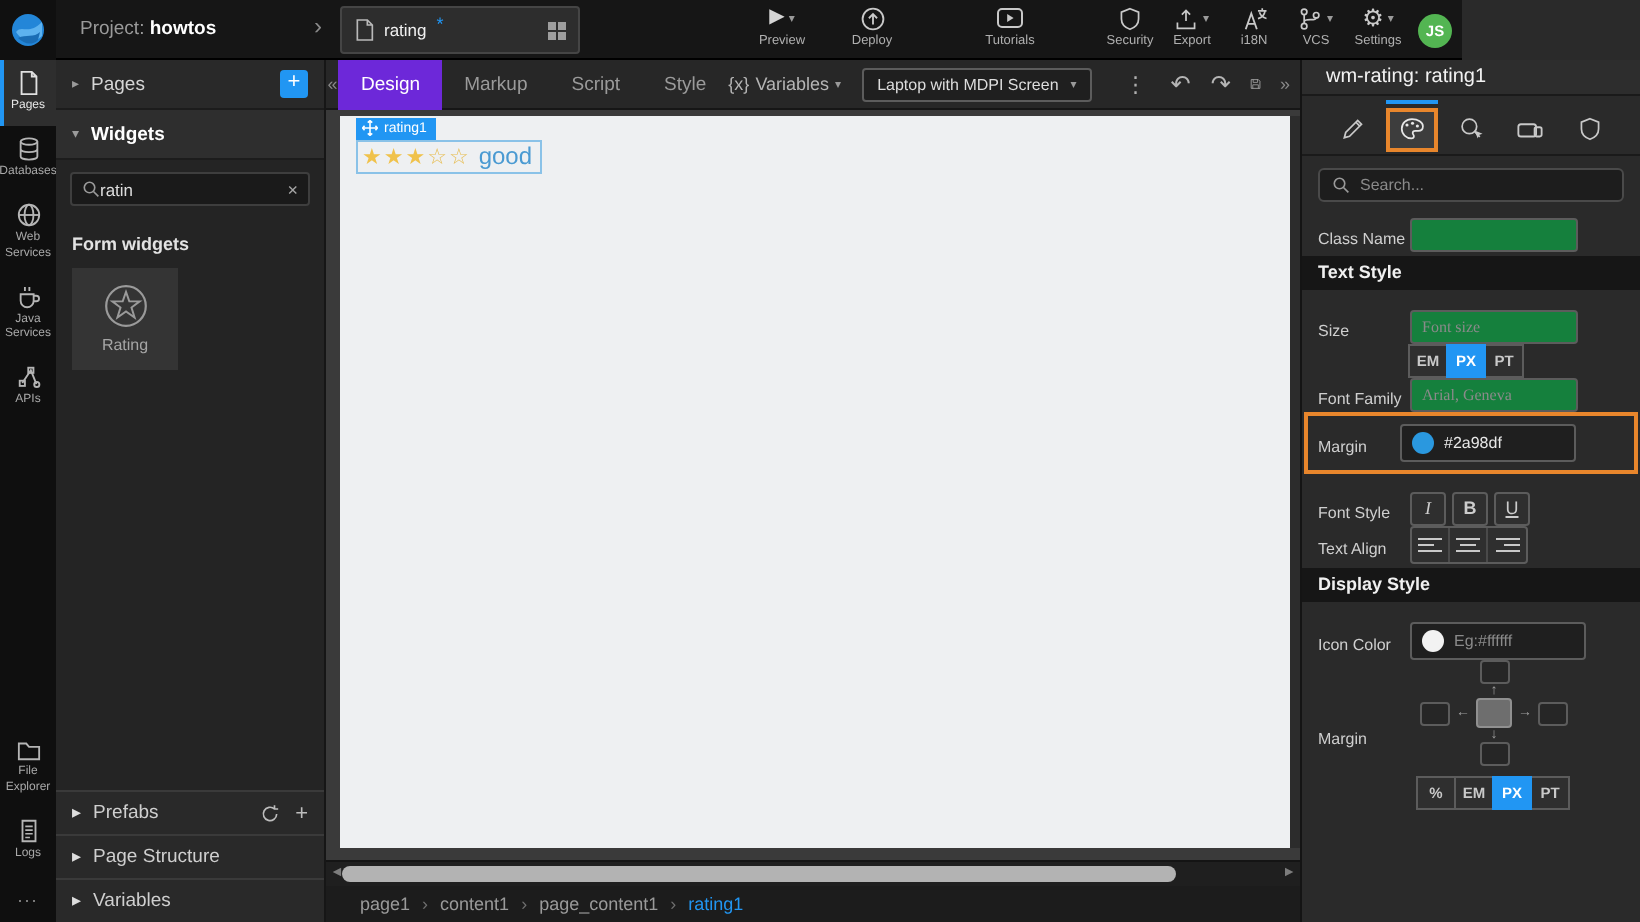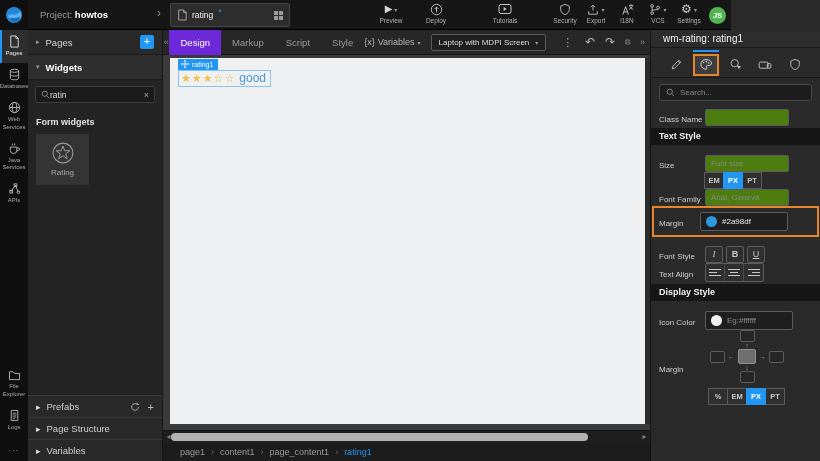--- a/index.html
+++ b/index.html
@@ -96,21 +96,21 @@
   .rp-head { height:18px; min-height:18px; line-height:18px; padding-left:12px; font-size:10px; color:#f2f2f2; border-bottom:1px solid #1a1a1a; background:#2d2d2d; }
   .rp-tabs { height:30px; min-height:30px; display:flex; align-items:center; justify-content:space-between; padding:4px 12px 0; border-bottom:1px solid #1a1a1a; }
   .rp-tab { position:relative; width:26px; height:22px; display:flex; align-items:center; justify-content:center; }
   .rp-tab.active { background:#3d3d3d; border:2px solid #e8862c; }
   .rp-tab.active::before { content:""; position:absolute; left:-2px; right:-2px; top:-6px; height:2px; background:#2196f3; }
   .rp-search { margin:6px 8px 8px; height:17px; background:#1d1d1d; border:1px solid #4a4a4a; border-radius:3px; display:flex; align-items:center; gap:5px; padding:0 6px; }
   .rp-search input { flex:1; min-width:0; background:transparent; border:none; outline:none; color:#9a9a9a; font-size:8px; font-family:inherit; }
   .rp-search input::placeholder, .searchbox input::placeholder, .pinput::placeholder, .ci-in::placeholder { color:#8a8a8a; opacity:1; }
   .prow { display:flex; align-items:center; padding:0 8px; margin-bottom:0; }
   .plabel { width:46px; min-width:46px; font-size:8px; color:#cfcfcf; padding-top:4px; }
-  .pinput { width:84px; height:17px; background:#4d7c0f; border:1px solid #5c5c5c; border-radius:2px; color:#ddd; font-size:8px; padding:0 5px; outline:none; font-family:Liberation Sans, sans-serif; }
+  .pinput { width:84px; height:17px; background:#15803d; border:1px solid #5c5c5c; border-radius:2px; color:#ddd; font-size:8px; padding:0 5px; outline:none; font-family:Liberation Serif, serif; }
   .shead { background:#161616; color:#f0f0f0; font-size:9px; font-weight:bold; padding:3px 8px 4px; margin:2px 0 10px; }
   .units { display:flex; }
   .unit { min-width:20px; height:17px; line-height:16px; text-align:center; font-size:7.5px; font-weight:bold; color:#c9c9c9; background:#2f2f2f; border:1px solid #5c5c5c; margin-left:-1px; padding:0 3px; }
   .unit.active { background:#2196f3; border-color:#2196f3; color:#fff; position:relative; z-index:1; }
   .hlbox { border:2px solid #e8862c; margin:0 1px 9px; padding:4px 5px; display:flex; align-items:center; }
   .hlbox .plabel { width:41px; min-width:41px; padding-top:3px; }
   .swatch-input { display:flex; align-items:center; gap:5px; background:#1f1f1f; border:1px solid #5c5c5c; border-radius:2px; height:19px; padding:0 5px; width:88px; }
   .dot { width:11px; height:11px; border-radius:50%; flex:none; }
   .ci-in { flex:1; min-width:0; background:transparent; border:none; outline:none; color:#e8e8e8; font-size:8px; font-family:inherit; }
   .fsb { width:18px; height:17px; border:1px solid #5c5c5c; background:#2f2f2f; color:#ccc; font-size:9px; text-align:center; line-height:15px; margin-right:3px; border-radius:2px; }

